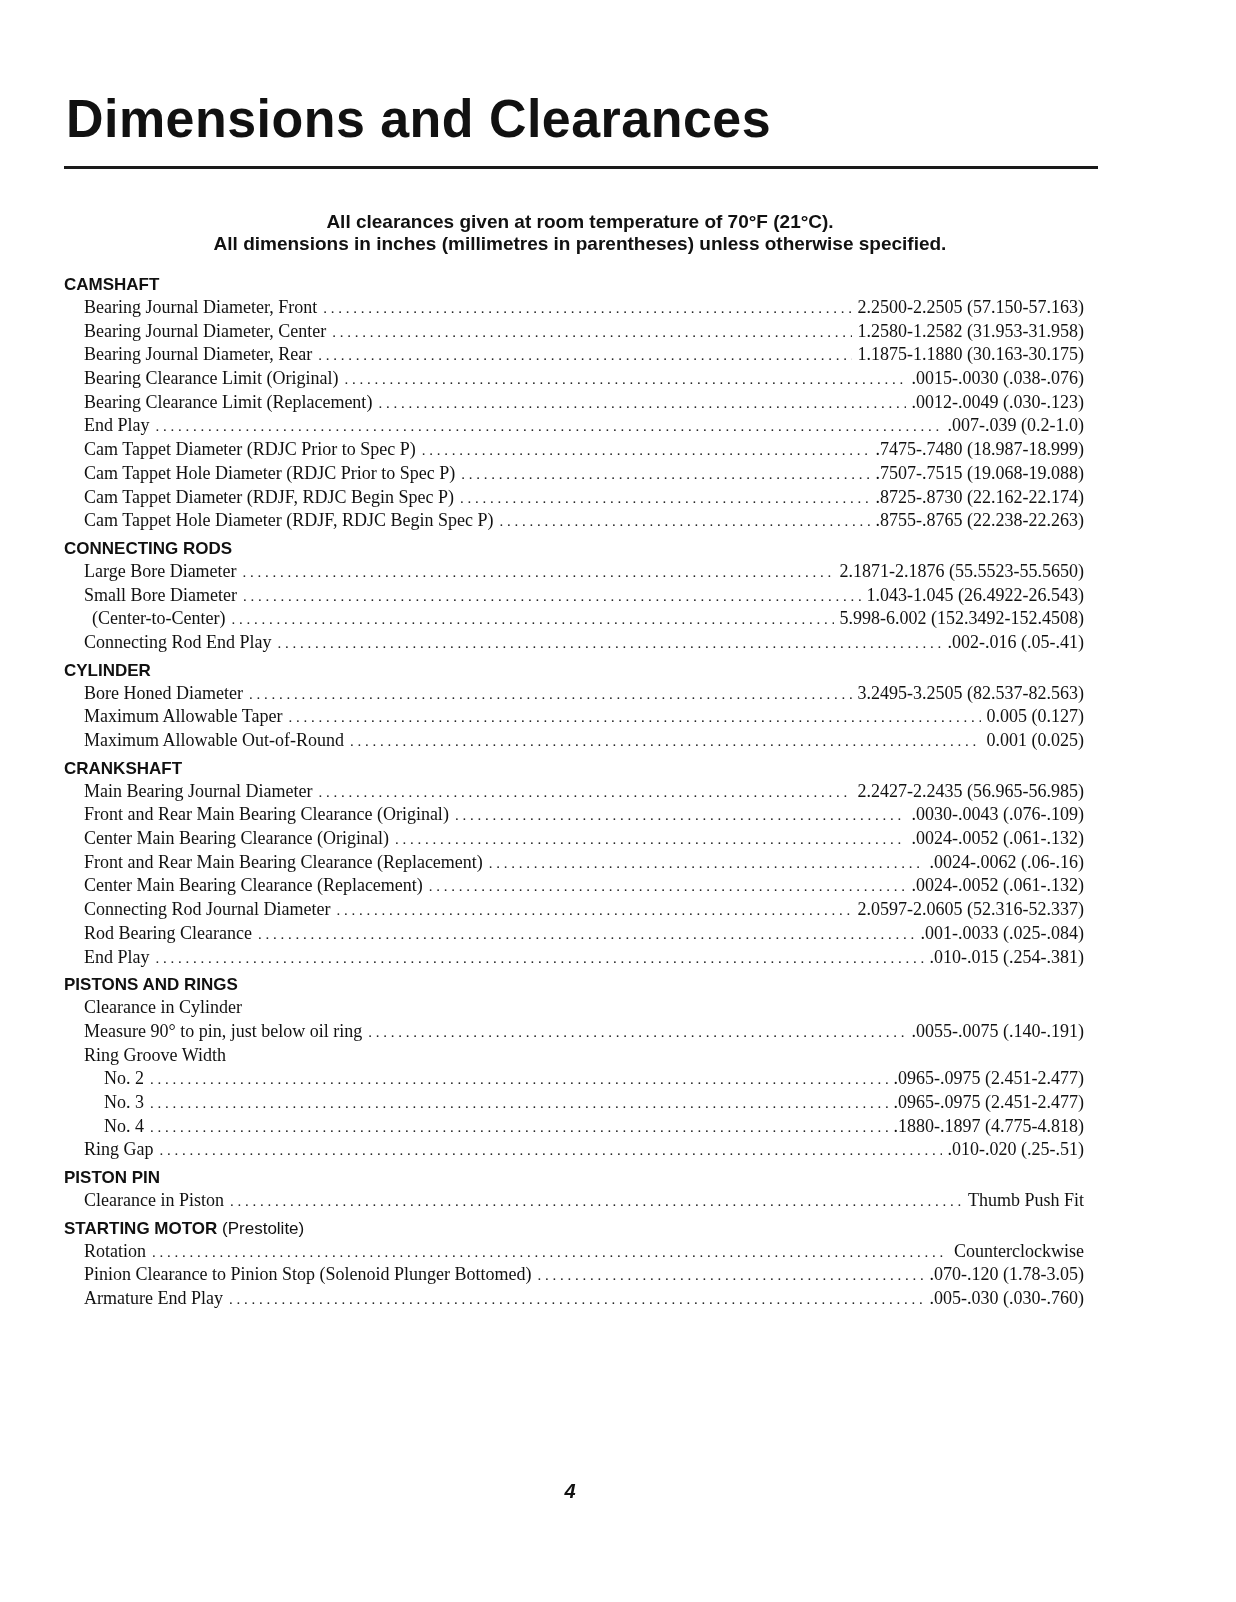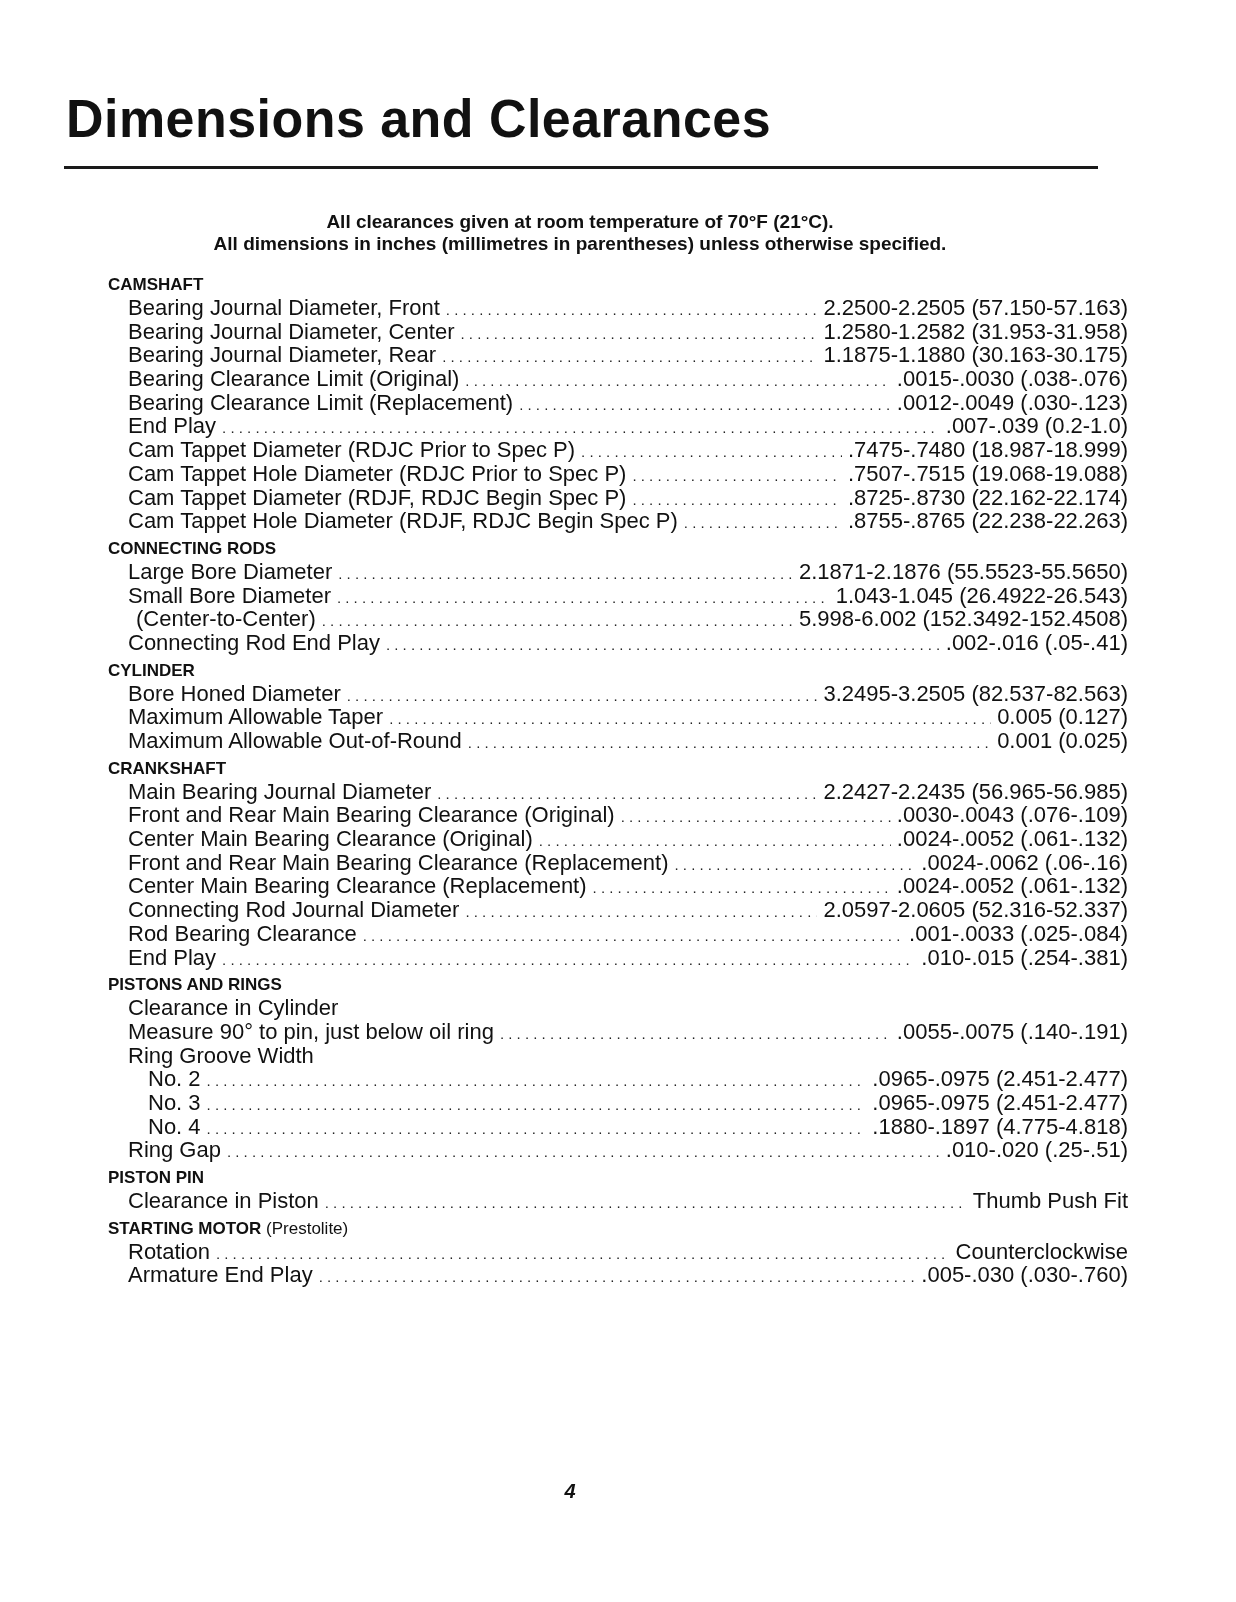--- a/index.html
+++ b/index.html
@@ -17,30 +17,30 @@
       position: absolute; left: 64px; top: 166px; width: 1034px; height: 0;
       border-top: 3px solid #1a1a1a;
     }
     .note {
       position: absolute; left: 0; width: 1160px; text-align: center;
       font-size: 19px; font-weight: bold; line-height: 1;
     }
     .note.n1 { top: 212px; }
     .note.n2 { top: 234px; }
     .content {
-      position: absolute; left: 64px; top: 274px; width: 1020px; margin-left: 44px;
+      position: absolute; left: 64px; top: 274px; width: 1020px;
     }
     .section { margin-bottom: 5px; }
     .section-head {
       font-size: 17px; font-weight: bold; height: 22px; line-height: 22px;
     }
     .section-head .sub { font-weight: normal; }
     .row {
       display: flex; align-items: baseline; height: 23.7px; line-height: 23.7px;
-      font-size: 22px; padding-left: 20px; white-space: nowrap;
+      font-size: 18px; padding-left: 20px; white-space: nowrap; font-family: Liberation Serif, serif;
     }
     .row.indent2 { padding-left: 40px; }
     .row.cont { padding-left: 28px; justify-content: flex-end; }
     .row .label { flex: 0 0 auto; }
     .row .leader {
       flex: 1 1 auto; overflow: hidden; margin: 0 6px; letter-spacing: 4.2px;
       color: #222; font-size: 15px;
     }
     .row .leader::before {
       content: ". . . . . . . . . . . . . . . . . . . . . . . . . . . . . . . . . . . . . . . . . . . . . . . . . . . . . . . . . . . . . . . . . . . . . . . . . . . . . . . . . . . . . . . . . . . . . . . . . . . . . . . . . . . . . . . . . . . . . . . . . . . . . . . . . . . . . . . . . . . . . . . . . . . . . . . . . . .";
@@ -249,20 +249,25 @@
   </div>
 
   <div class="section">
     <div class="section-head"><span>STARTING MOTOR</span> <span class="sub">(Prestolite)</span></div>
     <div class="row">
         <span class="label">Rotation</span>
         <span class="leader"></span>
         <span class="value">Counterclockwise</span>
       </div>
     <div class="row">
+        <span class="label">Pinion Clearance to Pinion Stop (Solenoid Plunger Bottomed)</span>
+        <span class="leader"></span>
+        <span class="value">.070-.120 (1.78-3.05)</span>
+      </div>
+    <div class="row">
         <span class="label">Armature End Play</span>
         <span class="leader"></span>
         <span class="value">.005-.030 (.030-.760)</span>
       </div>
   </div>
 
 </div>
 
 <div class="page-number">4</div>
 

